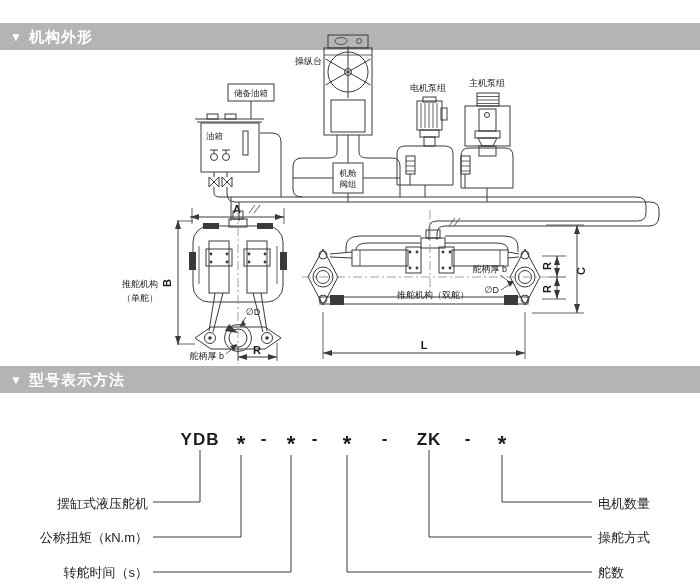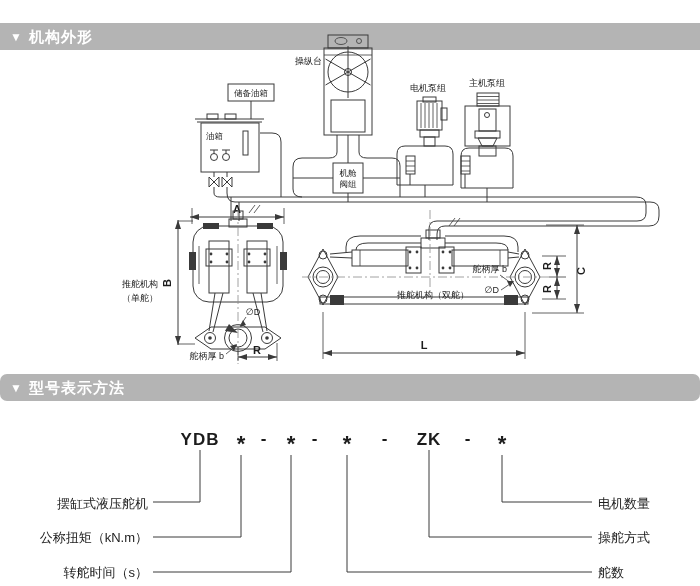--- a/index.html
+++ b/index.html
@@ -24,21 +24,21 @@
 </style>
 </head>
 <body>
 
 <div class="page">
 
   <div class="section-header" style="top:3px;margin-top:20px;">
     <span class="tri">▼</span><span>机构外形</span>
   </div>
 
-  <div class="section-header" style="top:374px;border-radius:7px;">
+  <div class="section-header" style="top:366px;">
     <span class="tri">▼</span><span>型号表示方法</span>
   </div>
 
   <svg width="700" height="586" viewBox="0 0 700 586">
 
     <g>
       <path class="ln" d="M214,193 Q214,197 220,197 H636 Q646,197 646,205 V213 Q646,221 637,221 H437 Q429,221 429,229 V240"></path>
       <path class="ln" d="M227,193 Q227,202 235,202 H650 Q659,202 659,210 V216 Q659,226 649,226 H445 Q437,226 437,234 V240"></path>
       <path class="ln" d="M337,152 Q337,158 329,158 H302 Q293,158 293,167 V189 Q293,197 302,197"></path>
       <path class="ln" d="M359,152 Q359,158 367,158 H392 Q400,158 400,166 V197"></path>

